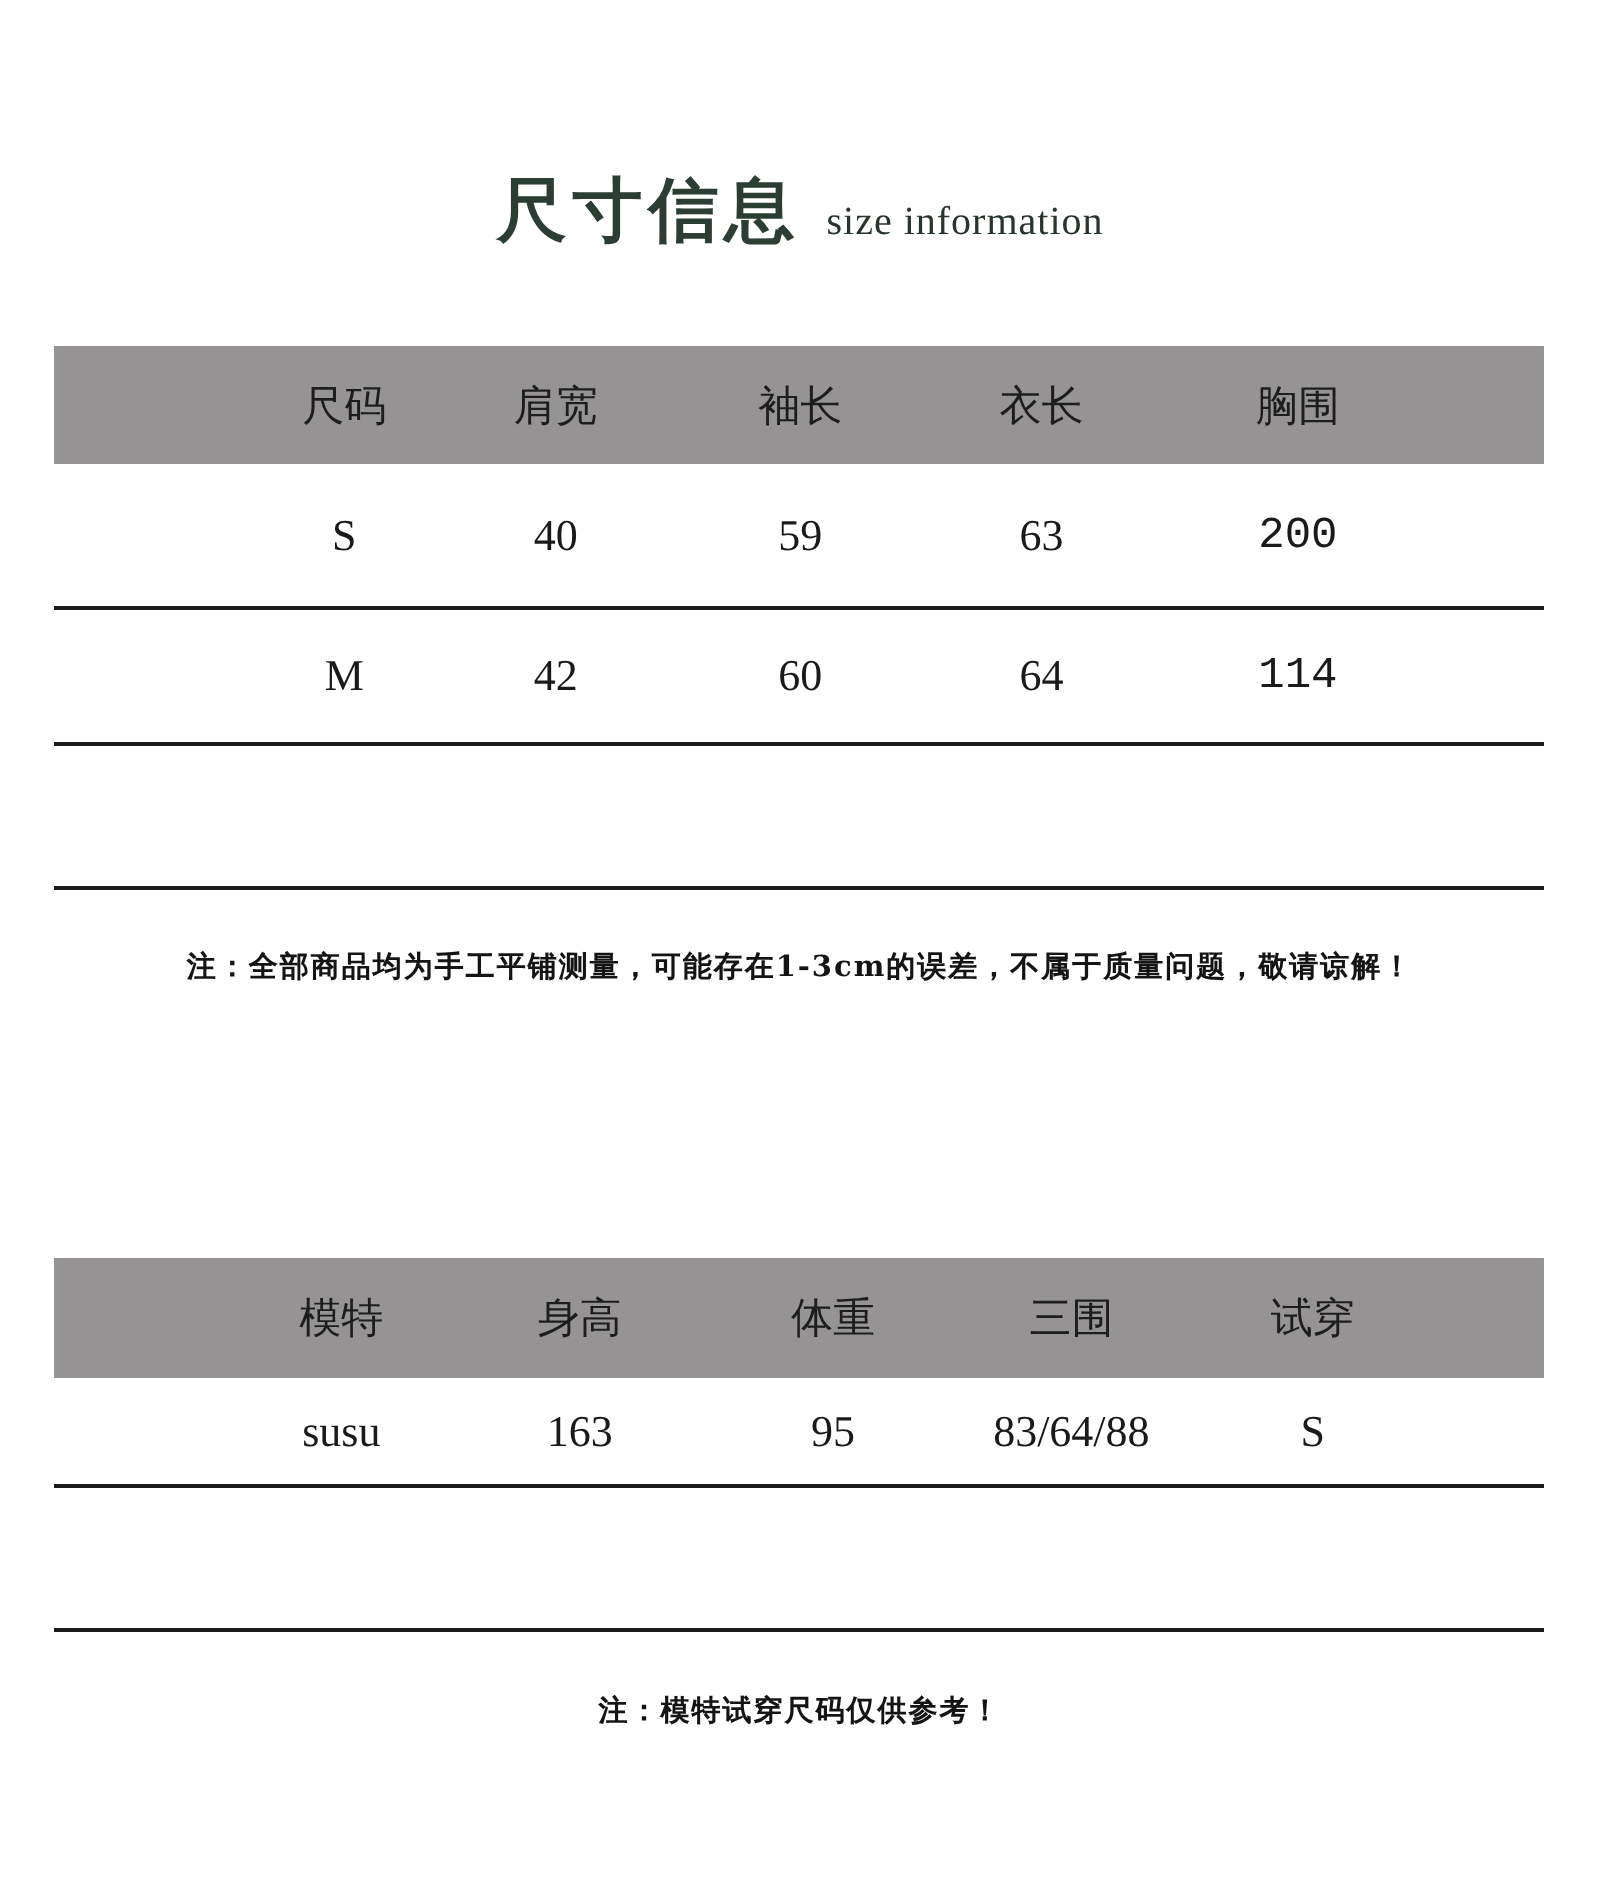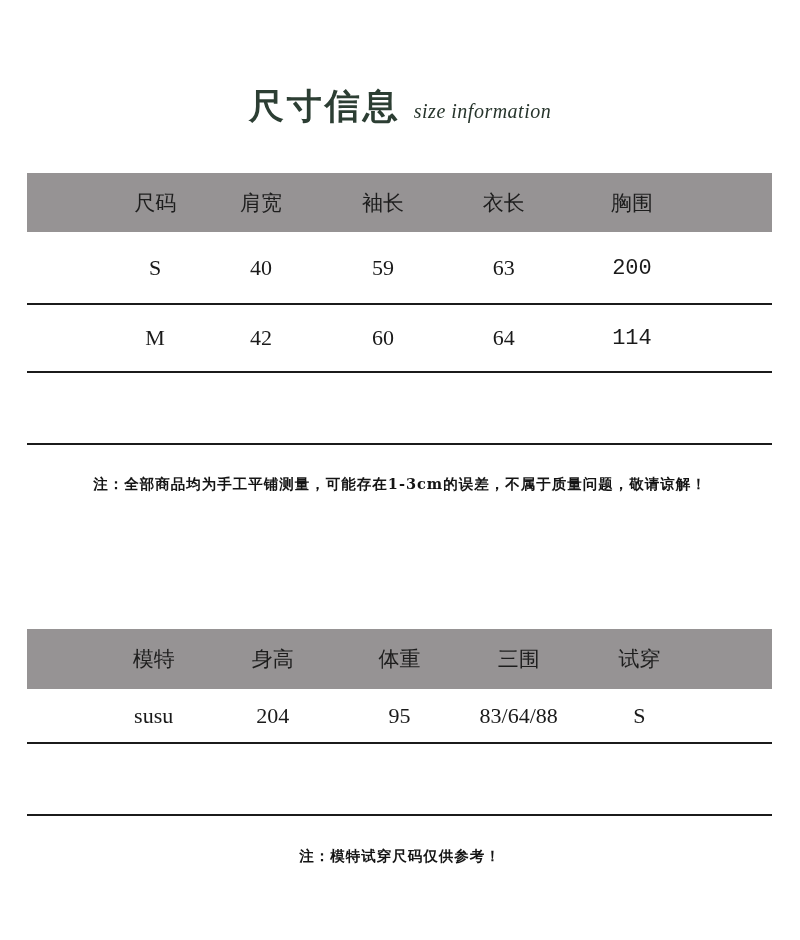--- a/index.html
+++ b/index.html
@@ -26,21 +26,20 @@
   }
   .title-cn {
     font-family: "DejaVu Serif", "Liberation Serif", serif;
     font-size: 35px;
     font-weight: bold;
     letter-spacing: 3px;
     color: #2c3e33;
   }
   .title-en {
     font-size: 20px;
-    font-style: italic;
     letter-spacing: 0.5px;
     color: #27352c;
   }
   
   .tbl {
     position: relative;
     margin-left: 27px;
     width: 745px;
   }
   .tbl-1 { margin-top: 49px; }
@@ -62,20 +61,21 @@
   .tbl-1 .row-1 { height: 73px; }
   .tbl-1 .row-2 { height: 68px; }
   .tbl-1 .row-empty { height: 72px; }
   .tbl-2 .row-1 { height: 55px; }
   .tbl-2 .row-empty { height: 72px; }
   .cell {
     position: absolute;
     top: 50%;
     transform: translate(-50%, -50%);
     white-space: nowrap;
+    margin-left: 17px;
   }
   .tbl-1 .c1 { left: 17.2%; }
   .tbl-1 .c2 { left: 31.4%; }
   .tbl-1 .c3 { left: 47.8%; }
   .tbl-1 .c4 { left: 64.0%; }
   .tbl-1 .c5 { left: 81.2%; font-family: Liberation Mono, monospace; }
   .tbl-2 .c1 { left: 17.0%; }
   .tbl-2 .c2 { left: 33.0%; }
   .tbl-2 .c3 { left: 50.0%; }
   .tbl-2 .c4 { left: 66.0%; }
@@ -133,21 +133,21 @@
   <div class="tbl tbl-2">
     <div class="thead">
       <span class="cell c1">模特</span>
       <span class="cell c2">身高</span>
       <span class="cell c3">体重</span>
       <span class="cell c4">三围</span>
       <span class="cell c5">试穿</span>
     </div>
     <div class="trow row-1">
       <span class="cell c1">susu</span>
-      <span class="cell c2">204</span>
+      <span class="cell c2">163</span>
       <span class="cell c3">95</span>
       <span class="cell c4">83/64/88</span>
       <span class="cell c5">S</span>
     </div>
     <div class="trow row-empty"></div>
   </div>
 
   <div class="note note-2">注：模特试穿尺码仅供参考！</div>
 
 </div>

